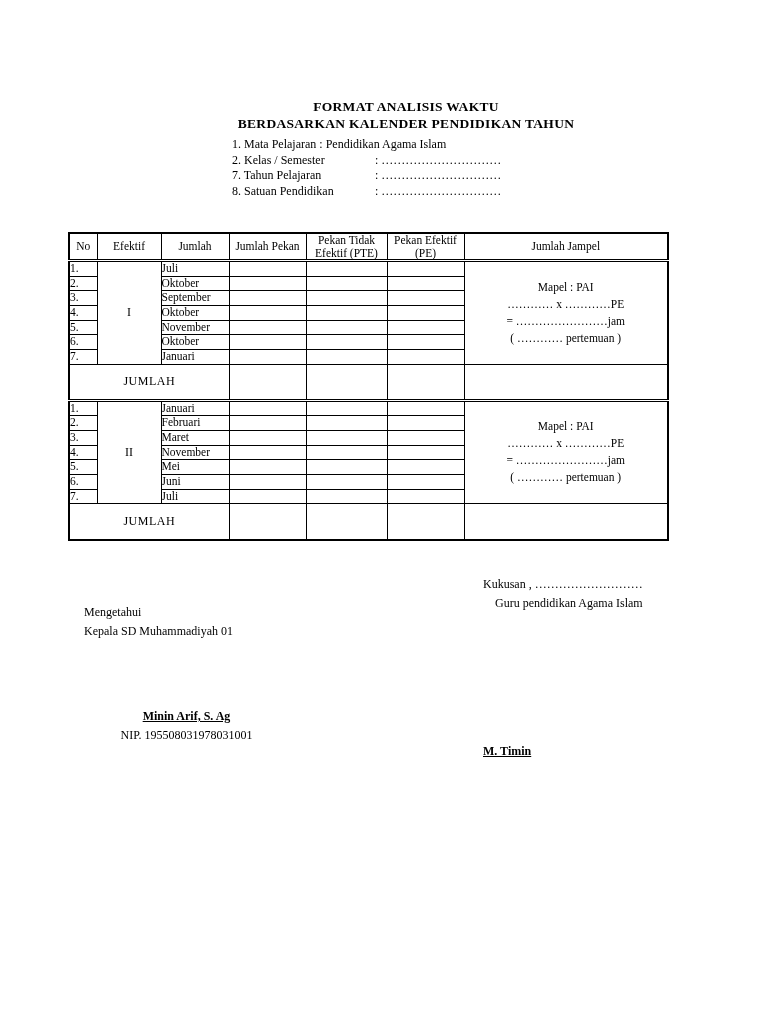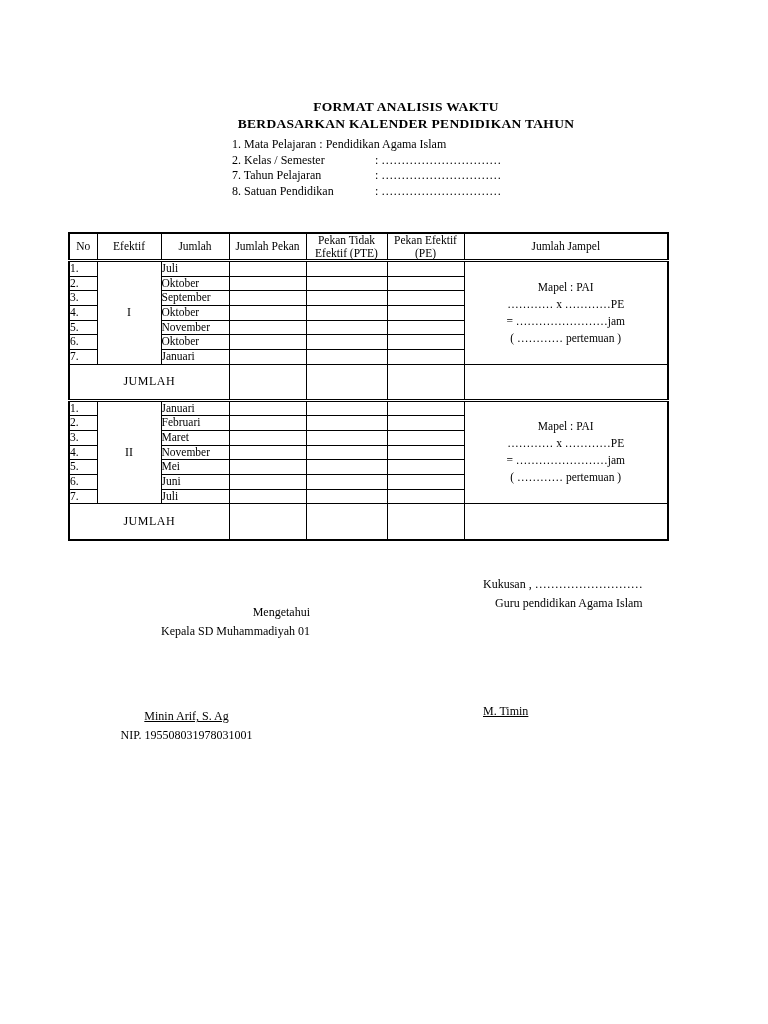--- a/index.html
+++ b/index.html
@@ -40,26 +40,26 @@
   td.bln { text-align:left; padding-left:5px; }
   td.sem { text-align:center; font-size:12px; }
   td.jampel { text-align:center; }
   td.jampel div { line-height:17px; white-space:nowrap; }
   tr.jumlah td { height:36px; border-bottom:3px double #000; }
   tr.jumlah.last td { border-bottom:1px solid #000; }
   td.jlbl { text-align:center; font-size:12px; letter-spacing:0.5px; }
 
   
   .sig { position:absolute; font-size:12px; line-height:18.5px; }
-  .sig-left  { top:603px; left:84px;  width:226px; text-align:right; }
+  .sig-left  { top:603px; left:84px;  width:226px; text-align:left; }
   .sig-right { top:575px; left:483px; text-align:right; white-space:nowrap; }
   .name-block { position:absolute; font-size:12px; line-height:19px; }
   .name-left  { top:707px; left:84px; width:205px; text-align:center; }
-  .name-right { top:702px; left:483px; }
-  .uname { text-decoration:underline; }
+  .name-right { top:742px; left:483px; }
+  .uname { text-decoration:underline;font-weight:bold; }
 </style>
 </head>
 <body>
 
 <div class="page">
 
   <div class="title-block">
     <div class="title-line">FORMAT ANALISIS WAKTU</div>
     <div class="title-line">BERDASARKAN KALENDER PENDIDIKAN TAHUN</div>
   </div>

